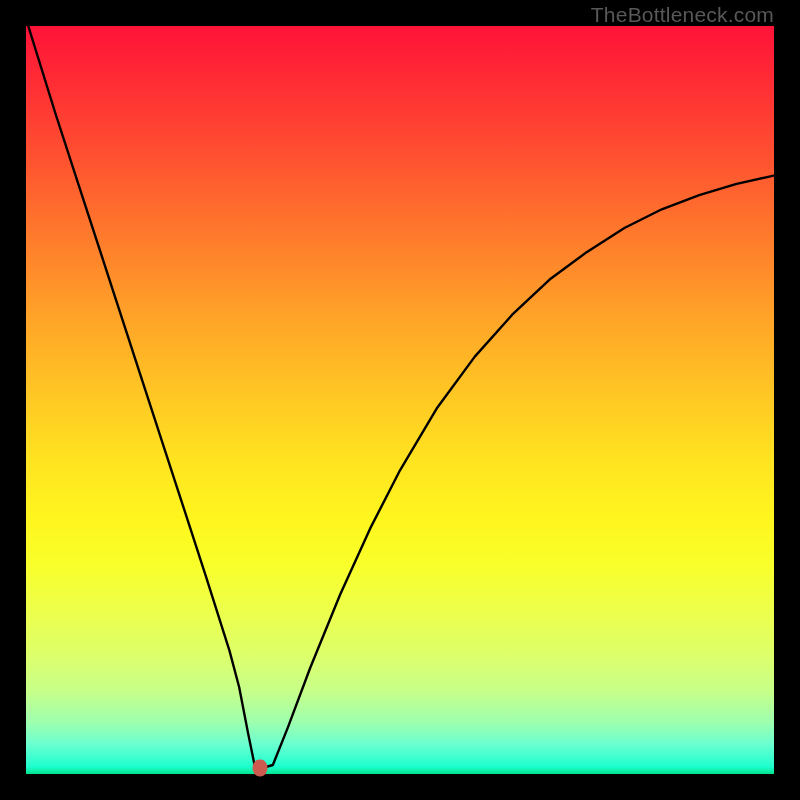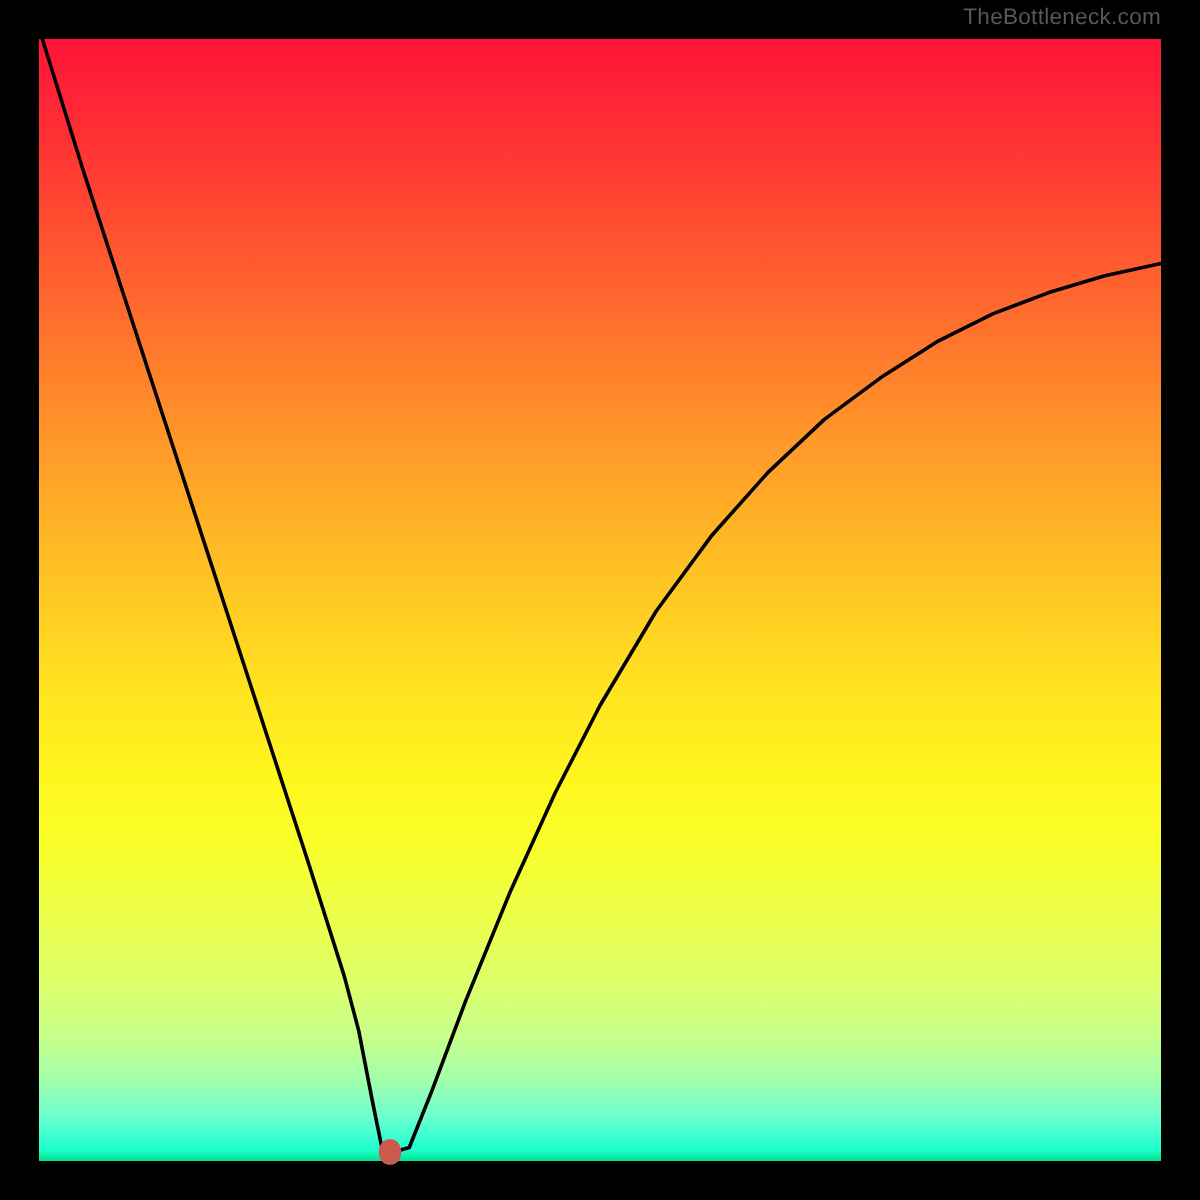--- a/index.html
+++ b/index.html
@@ -15,21 +15,21 @@
     position: relative;
     width: 800px;
     height: 800px;
     background: #000;
   }
   .watermark {
     position: absolute;
     top: 3px;
     right: 26px;
     color: #585858;
-    font-size: 15px;
+    font-size: 21px;
     font-weight: 500;
     letter-spacing: 0.2px;
     z-index: 5;
   }
   .plot {
     position: absolute;
     left: 26px;
     top: 26px;
     width: 748px;
     height: 748px;

